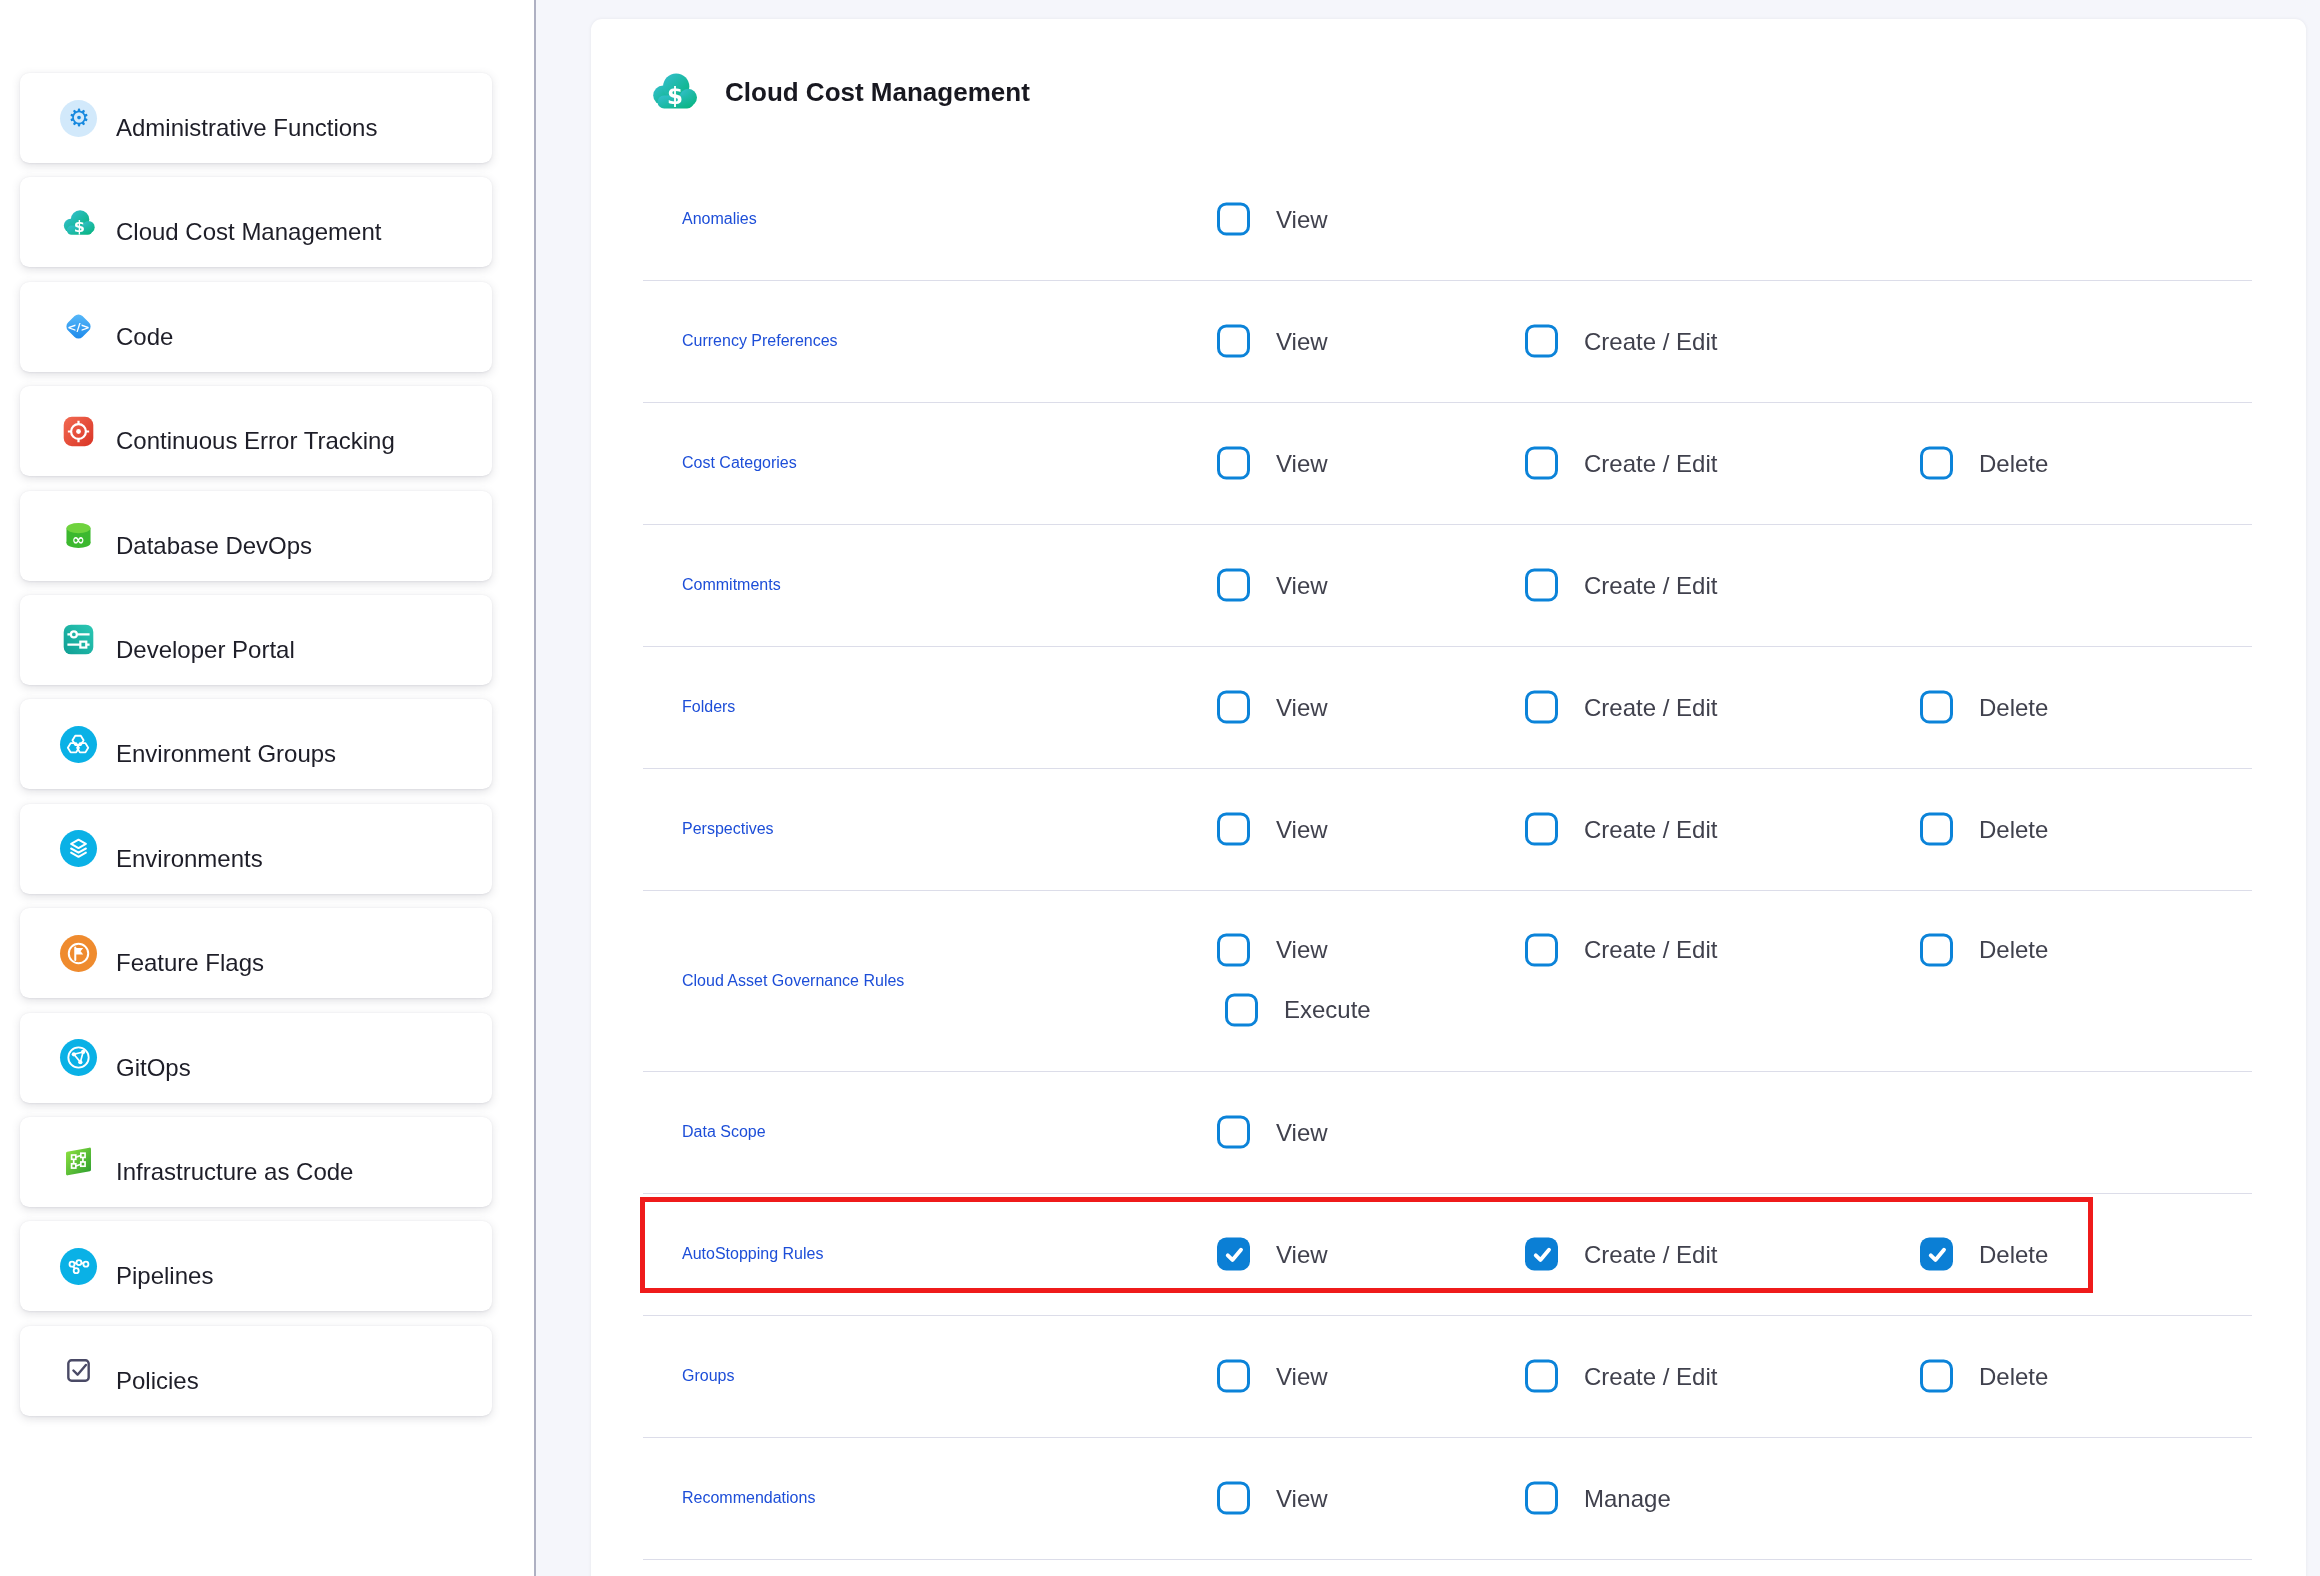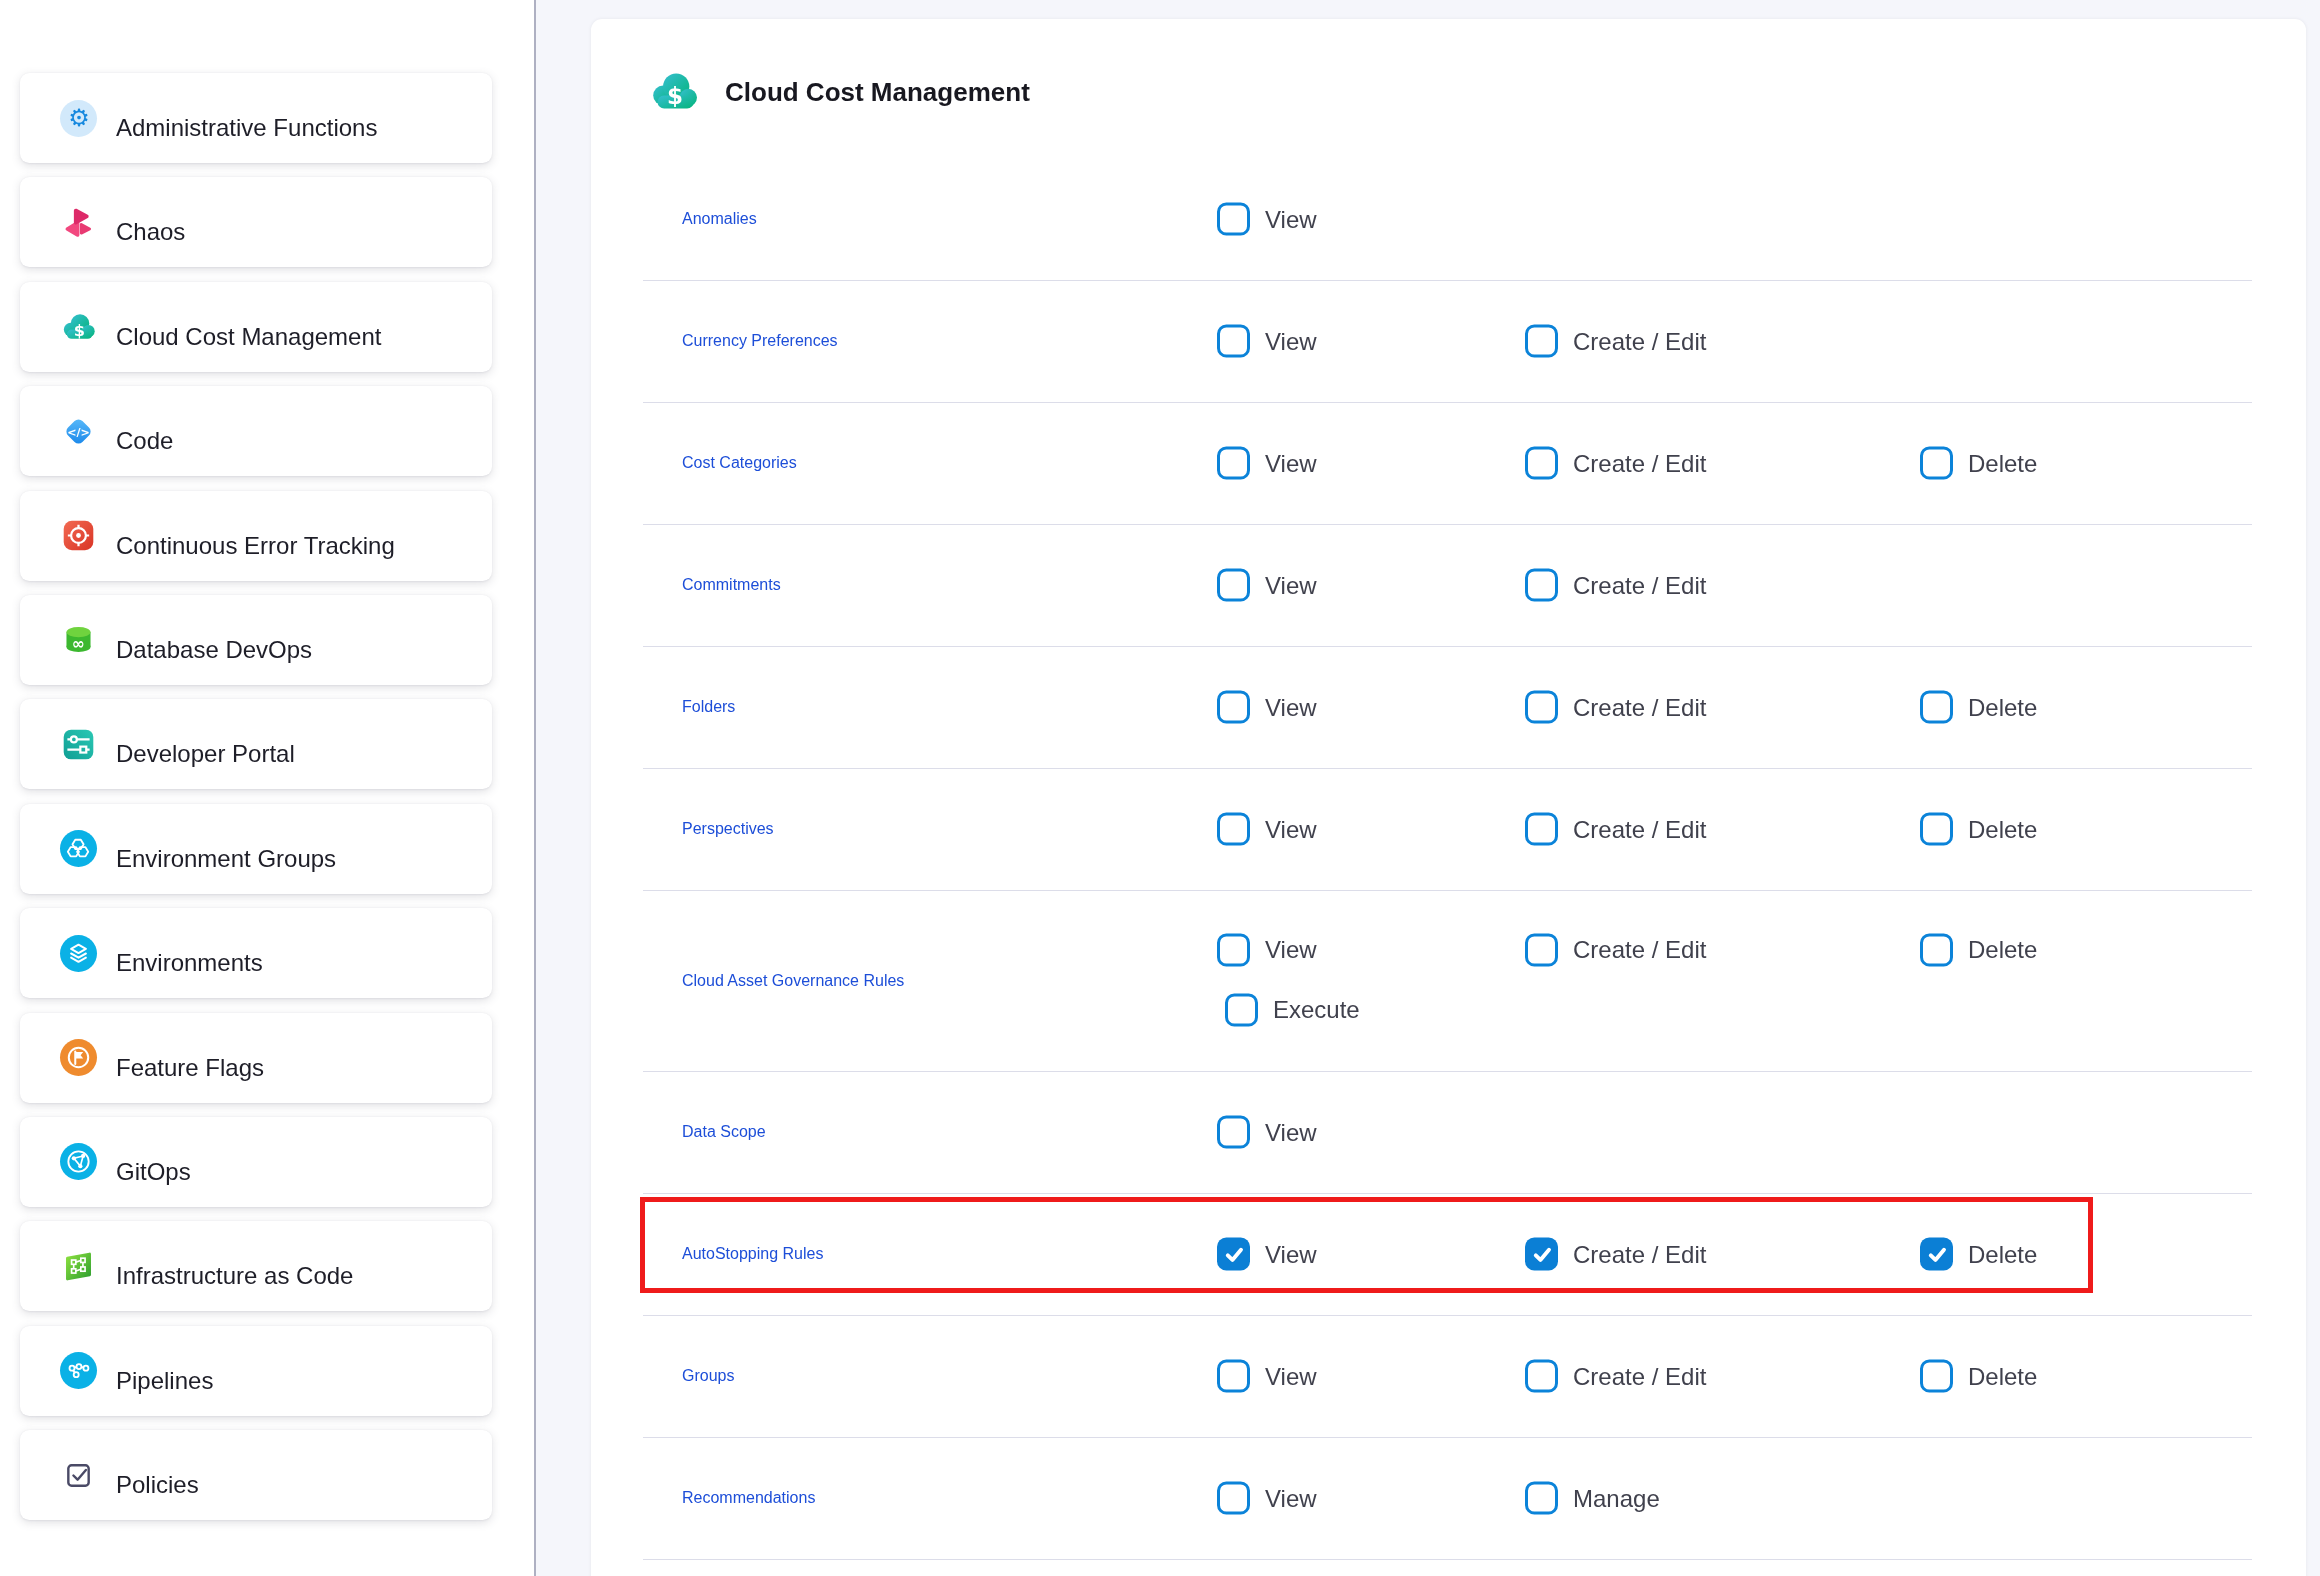--- a/index.html
+++ b/index.html
@@ -25,21 +25,21 @@
   
   .card{position:absolute;left:591px;top:18.6px;width:1715px;height:1568px;background:#fff;border-radius:11px;
         box-shadow:0 0.9px 3.7px rgba(40,41,61,.08);}
   .panel-header{position:absolute;left:56px;top:46px;height:56px;display:flex;align-items:center;gap:24px;}
   .panel-title{font-size:26px;font-weight:700;color:#181820;margin:0;}
 
   .rows{position:absolute;left:52px;top:140px;width:1609px;}
   .row{position:relative;height:122px;border-bottom:1.9px solid #dcdde9;box-sizing:border-box;}
   .row.tall{height:181px;}
   .row-label{position:absolute;left:39px;top:50%;transform:translateY(-50%);font-size:16px;color:#1d4ed8;white-space:nowrap;}
-  .cell{position:absolute;top:50%;transform:translateY(-50%);display:flex;align-items:center;gap:15px;cursor:pointer;}
+  .cell{position:absolute;top:50%;transform:translateY(-50%);display:flex;align-items:center;gap:26px;cursor:pointer;}
   .cell.c1{left:574px;}
   .cell.c2{left:870px;margin-left:12px;}
   .cell.c3{left:1277px;}
   .row.tall .cell.l1{top:59px;}
   .row.tall .cell.l2{top:119px;padding-left:8px;}
   .cb{width:33px;height:33px;border-radius:9.3px;border:3.2px solid #0b83d9;background:#fff;box-sizing:border-box;flex:none;
       display:flex;align-items:center;justify-content:center;}
   .cb.checked{border:none;background:#0b7fd5;}
   .cb.checked svg{display:block;}
   .cb-label{font-size:24px;color:#40414d;white-space:nowrap;}
@@ -54,30 +54,20 @@
   <div class="main-bg"></div>
   <div class="vline"></div>
 
   <aside class="sidebar">
 
     <div class="s-card">
       <span class="s-icon ic-admin">⚙</span>
       <span class="s-label">Administrative Functions</span>
     </div>
 
-    <div class="s-card">
-      <span class="s-icon">
-        <svg width="37" height="37" viewBox="0 0 40 40">
-          <path d="M8 27 L19 20.5 L19 33.5 Z" fill="#f2487f" stroke="#f2487f" stroke-width="4" stroke-linejoin="round"></path>
-          <path d="M17 7 L29 13.5 L17 20 Z" fill="#dd2a69" stroke="#dd2a69" stroke-width="4" stroke-linejoin="round"></path>
-          <path d="M23 22 L32 27 L23 31.5 Z" fill="#e83a72" stroke="#e83a72" stroke-width="3" stroke-linejoin="round"></path>
-        </svg>
-      </span>
-      <span class="s-label">Chaos</span>
-    </div>
 
     <div class="s-card">
       <span class="s-icon">
         <svg width="41" height="35" viewBox="0 0 48 42">
           <defs>
               <linearGradient id="gcc1" x1="0" y1="0" x2="1" y2="1">
             <stop offset="0" stop-color="#35bfcf"></stop>
                 <stop offset="1" stop-color="#05b47c"></stop>
               </linearGradient>
             </defs>

